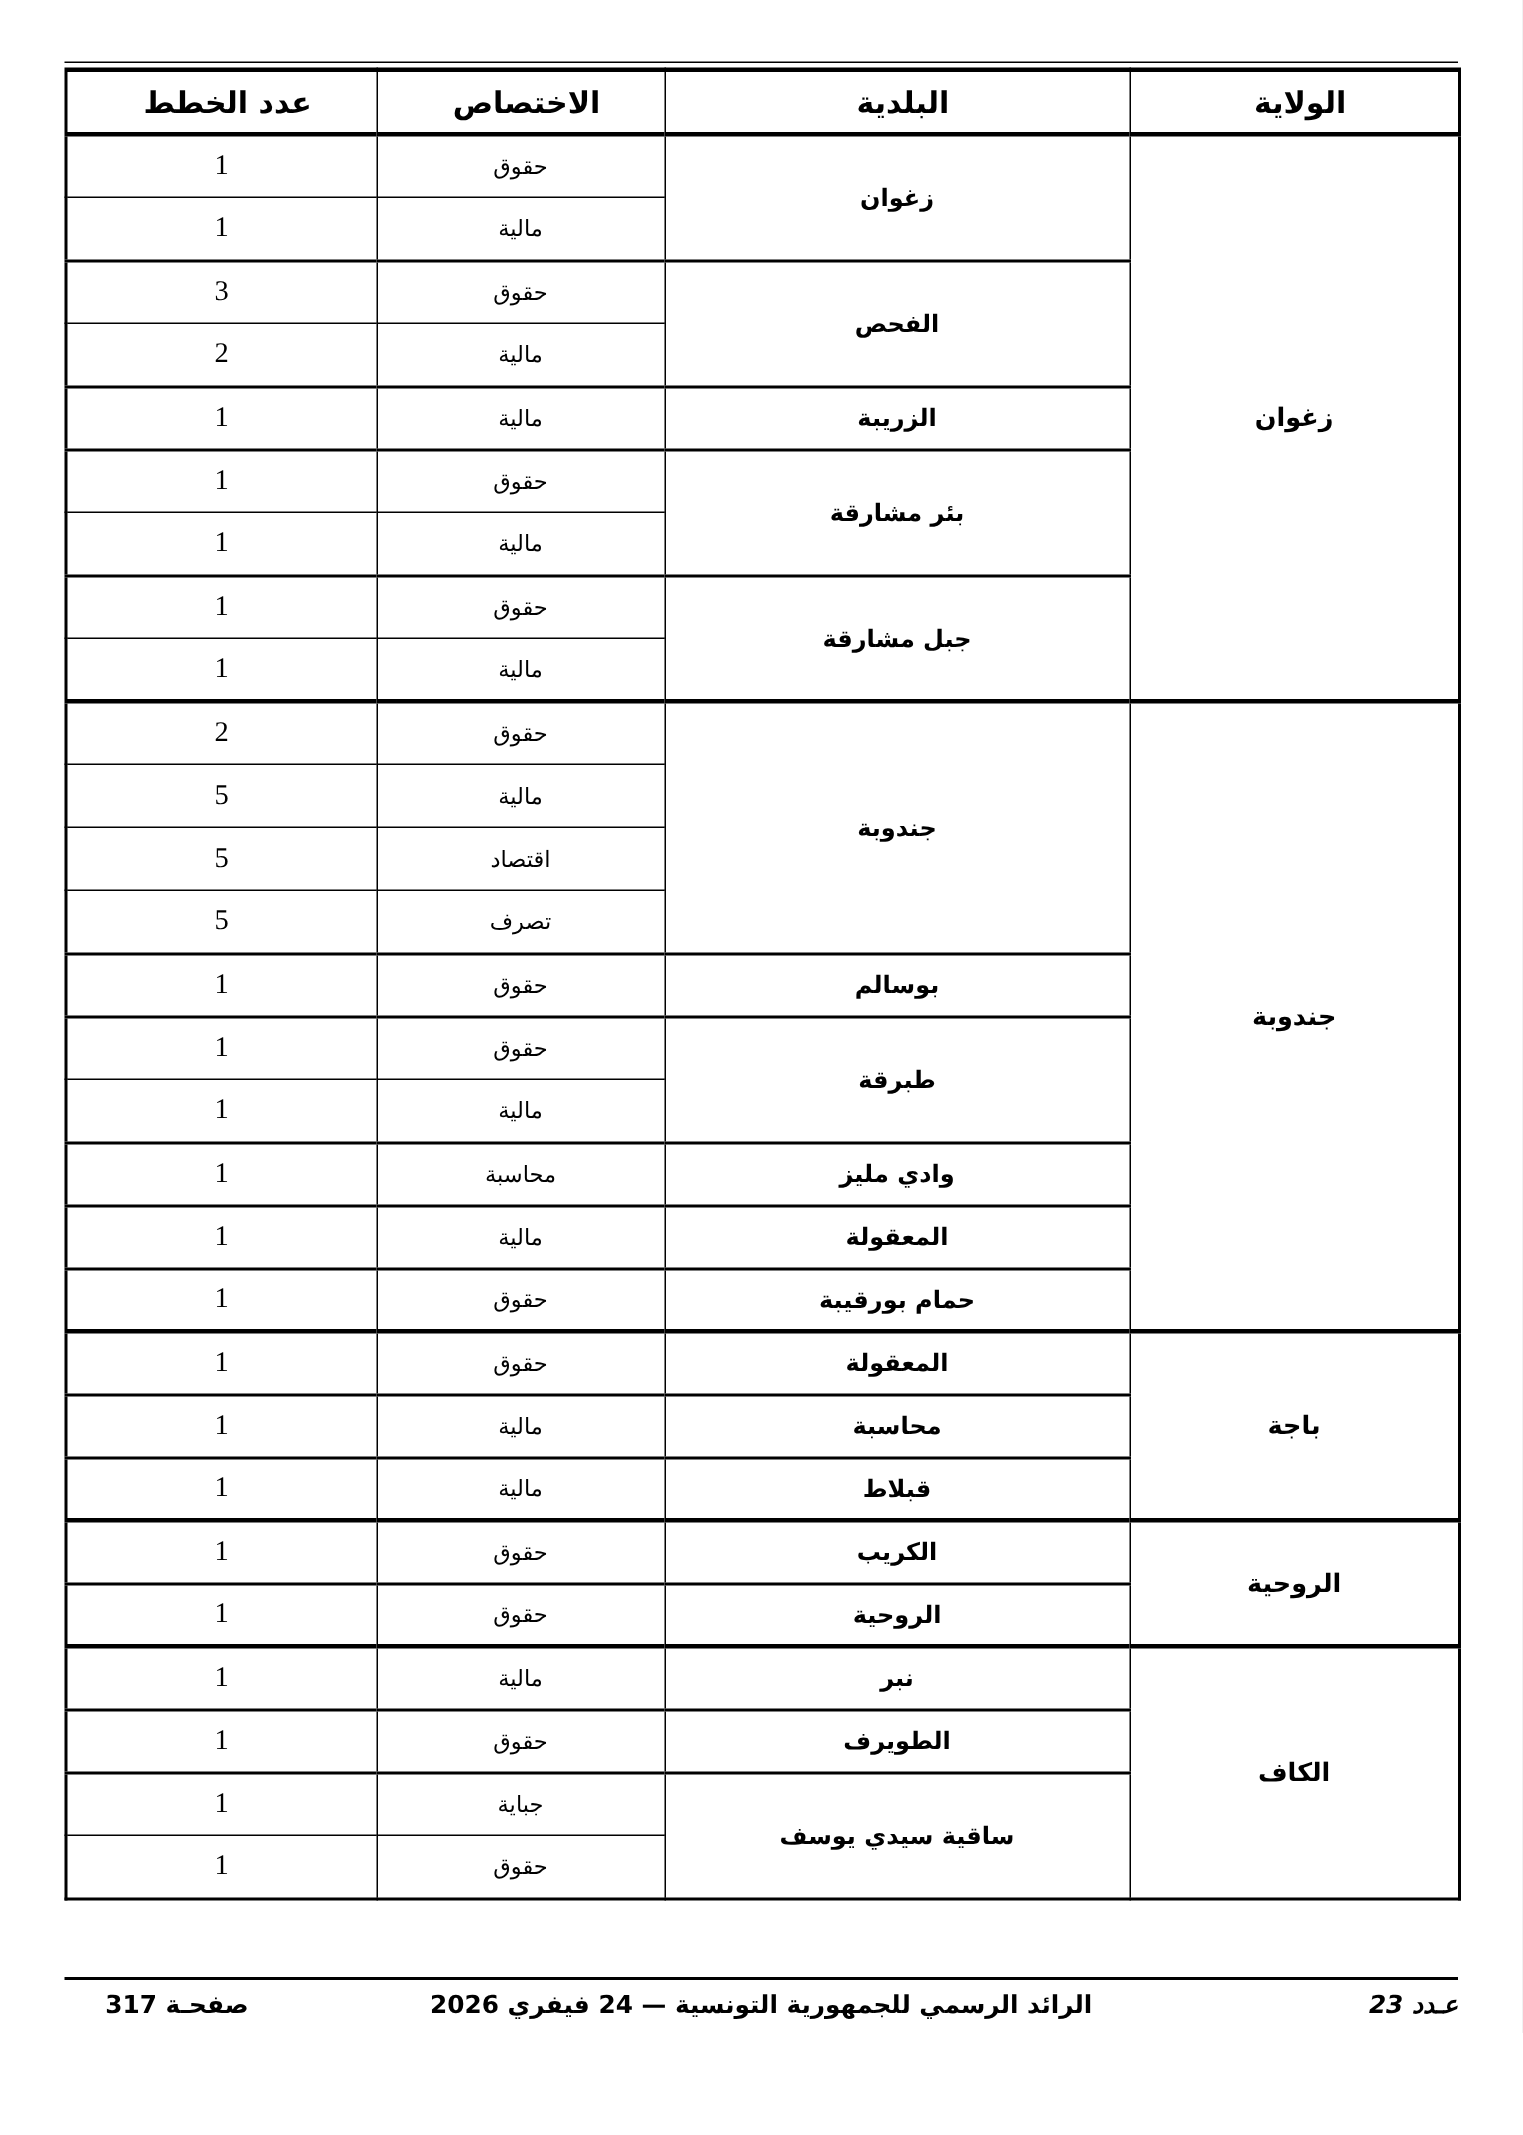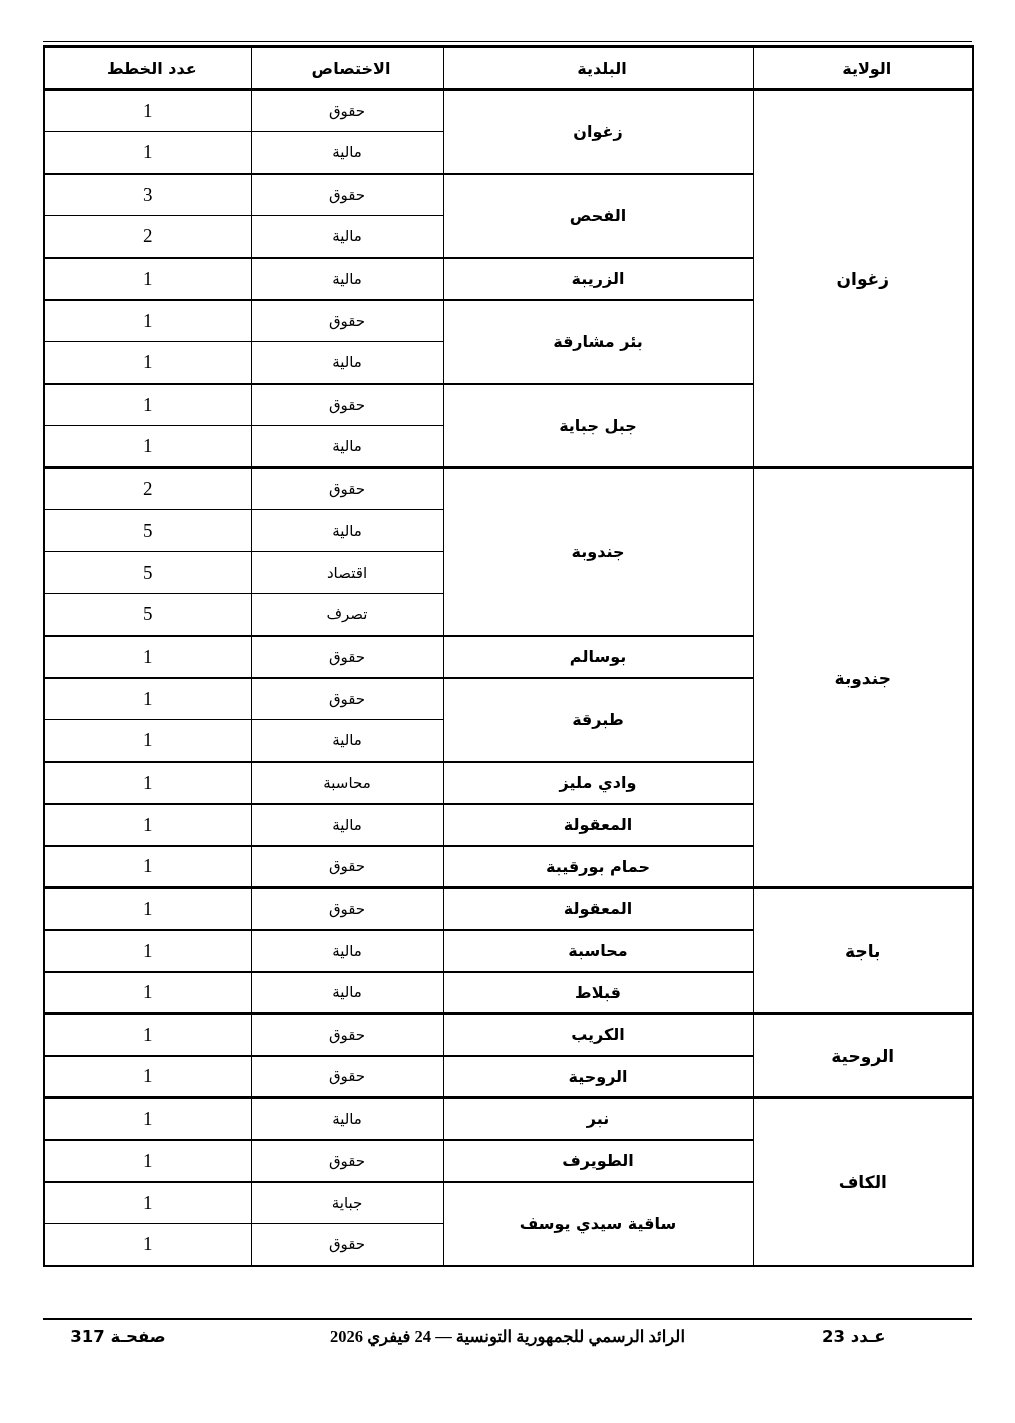--- a/index.html
+++ b/index.html
@@ -32,21 +32,21 @@
   table.main th, table.main td{
     border:1px solid #000;
     text-align:center;
     vertical-align:middle;
     padding:0 4px;
     overflow:hidden;
   }
   table.main thead tr{height:43px;}
   table.main tbody tr{height:42px;}
   table.main th{
-    font-size:16px;font-weight:bold;
+    font-size:20px;font-weight:bold;
     border-bottom:3.5px solid #000;
     padding-left:12px;
   }
   td.gov-cell{font-size:17px;font-weight:bold;}
   td.mun-cell{font-size:16px;font-weight:bold;}
   td.spec-cell{font-size:15px;font-weight:normal;}
   td.count-cell{
     font-family:"Liberation Serif","DejaVu Serif",serif;
     font-size:19px;font-weight:normal;
   }
@@ -58,22 +58,22 @@
     position:absolute;top:1318px;left:43px;width:929px;
     border-top:2.5px solid #000;
     padding-top:7px;
     display:flex;
     flex-direction:row;
     align-items:baseline;
     justify-content:space-between;
     font-size:16.5px;font-weight:bold;
     direction:rtl;
   }
-  .footer .issue{min-width:150px;text-align:left;}
-  .footer .journal{flex:1;text-align:center;font-family:Liberation Serif, serif;}
+  .footer .issue{min-width:150px;text-align:right;font-style:italic;}
+  .footer .journal{flex:1;text-align:center;}
   .footer .pagenum{min-width:150px;text-align:center;}
 </style>
 </head>
 <body>
 
 <div class="page">
 
   <div class="top-rule"></div>
 
   <table class="main">
@@ -119,21 +119,21 @@
         <tr>
           <td class="mun-cell mun-end" rowspan="2">بئر مشارقة</td>
           <td class="spec-cell row-end">حقوق</td>
           <td class="count-cell row-end">1</td>
         </tr>
         <tr>
           <td class="spec-cell mun-end">مالية</td>
           <td class="count-cell mun-end">1</td>
         </tr>
         <tr>
-          <td class="mun-cell sec-end" rowspan="2">جبل جباية</td>
+          <td class="mun-cell sec-end" rowspan="2">جبل مشارقة</td>
           <td class="spec-cell row-end">حقوق</td>
           <td class="count-cell row-end">1</td>
         </tr>
         <tr>
           <td class="spec-cell sec-end">مالية</td>
           <td class="count-cell sec-end">1</td>
         </tr>
         <tr>
           <td class="gov-cell sec-end" rowspan="10">جندوبة</td>
           <td class="mun-cell mun-end" rowspan="4">جندوبة</td>

